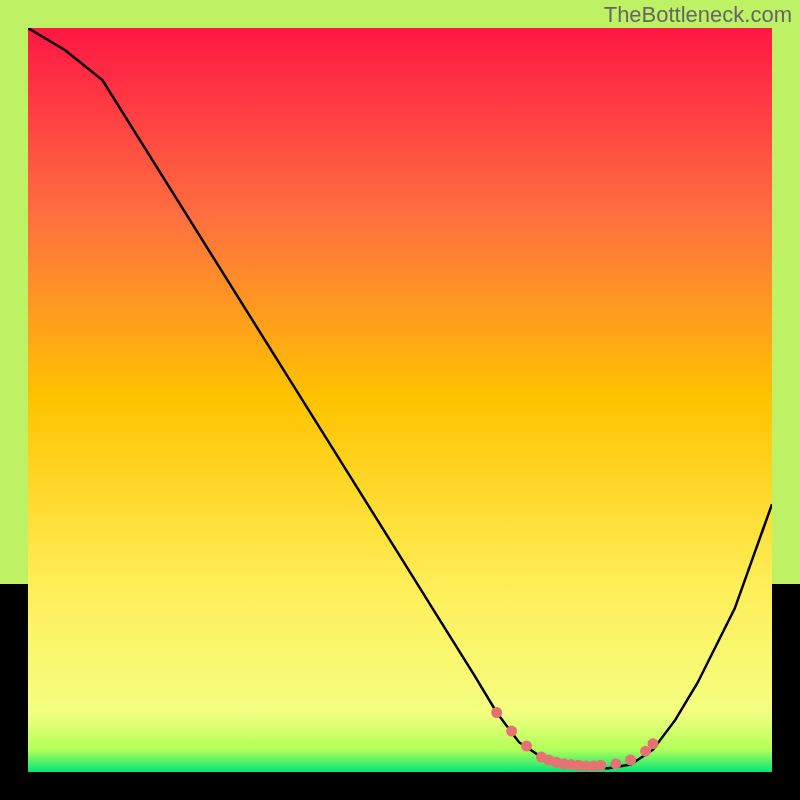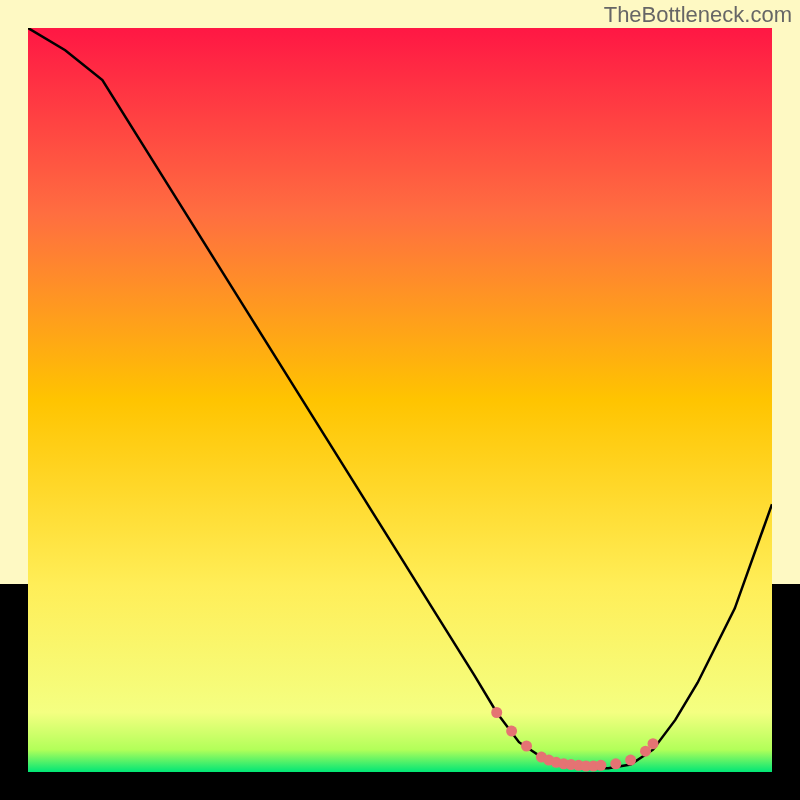--- a/index.html
+++ b/index.html
@@ -8,21 +8,21 @@
     width: 800px;
     height: 800px;
     background: #000;
     font-family: Arial, sans-serif;
     overflow: hidden;
   }
   .container {
     position: relative;
     width: 800px;
     height: 584px;
-    background: #fef9c3;
+    background: #bef264;
   }
   .watermark {
     position: absolute;
     top: 2px;
     right: 8px;
     color: #666;
     font-size: 22px;
     font-weight: normal;
     z-index: 10;
   }

